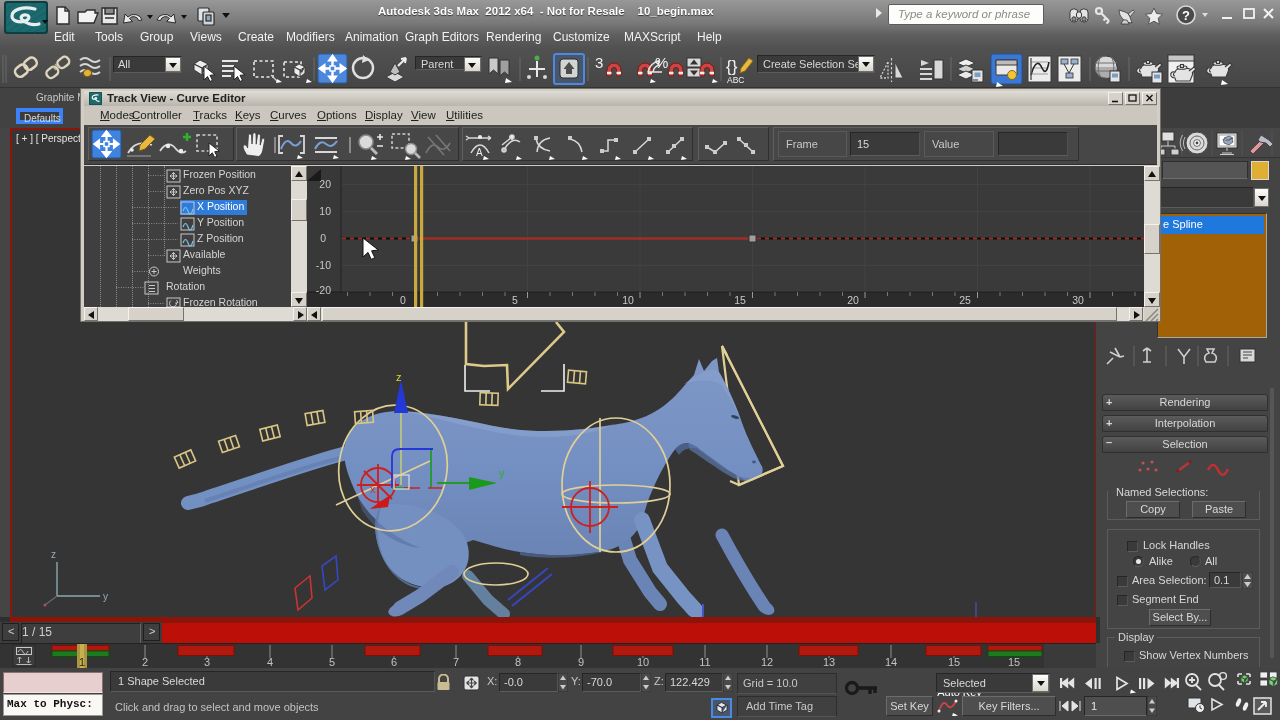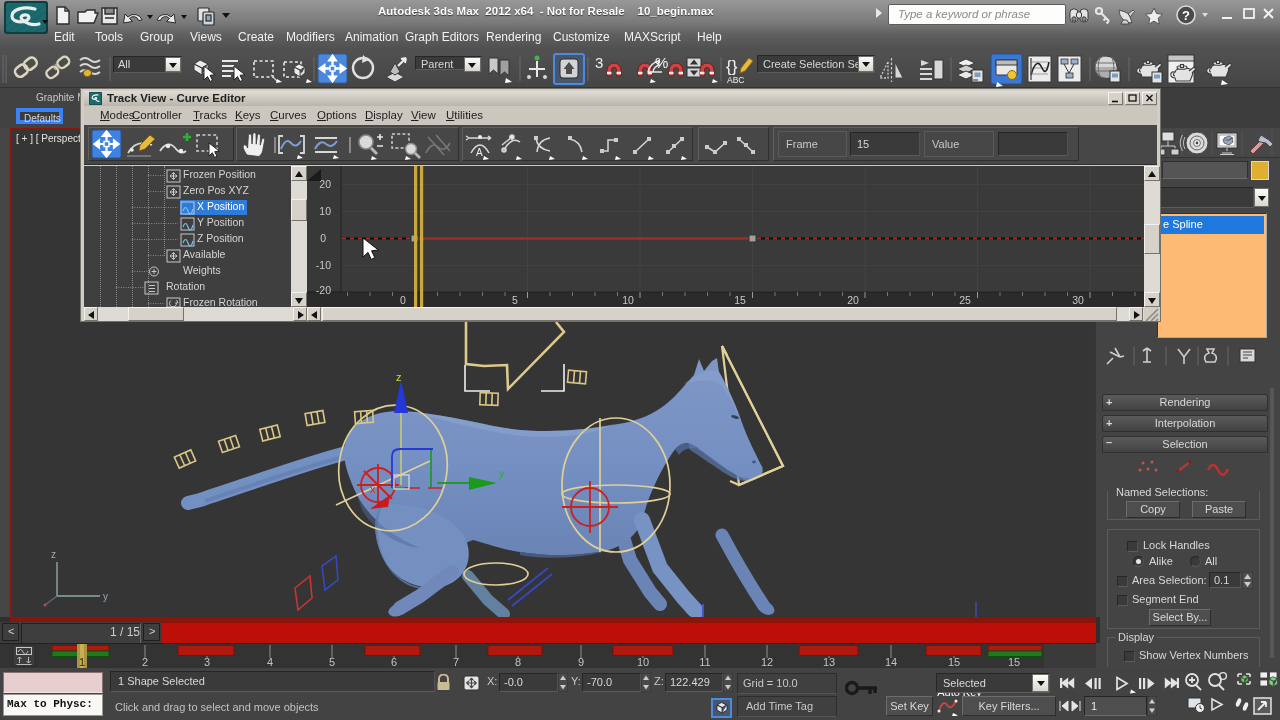--- a/index.html
+++ b/index.html
@@ -37,21 +37,21 @@
       <path d="M129 11 l6 0 -3 4 z" fill="#111"></path>
   <g stroke="#2c2c2c" stroke-width="1.2" fill="#dfe3e6">
    <rect x="146" y="4" width="11" height="13" rx="1"></rect>
    <rect x="151" y="8" width="11" height="13" rx="1" fill="#cfd4d8"></rect>
    <rect x="154" y="11" width="5" height="6" fill="#8fa6b8"></rect>
   </g>
   <path d="M170 9 l8 0 -4 5 z" fill="#111"></path>
  </svg>
  <div class="abs" style="left:378px;top:5px;width:560px;color:#fff;font-size:11.5px;font-weight:bold;text-shadow:0 1px 1px #333">Autodesk 3ds Max&nbsp; 2012 x64&nbsp; - Not for Resale&nbsp;&nbsp;&nbsp;&nbsp;10_begin.max</div>
  <div class="abs" style="left:876px;top:8px;width:0;height:0;border-left:6px solid #e8e8e8;border-top:5px solid transparent;border-bottom:5px solid transparent"></div>
- <div class="abs" style="left:888px;top:4px;width:178px;height:21px;background:#fdfdfb;border:1px solid #5c5c58;border-radius:2px;color:#8a8a86;font-size:11.5px;font-style:italic;padding:3px 0 0 9px">Type a keyword or phrase</div>
+ <div class="abs" style="left:888px;top:4px;width:156px;height:21px;background:#fdfdfb;border:1px solid #5c5c58;border-radius:2px;color:#8a8a86;font-size:11.5px;font-style:italic;padding:3px 0 0 9px">Type a keyword or phrase</div>
 
  <svg class="abs" style="left:1068px;top:6px" width="100" height="19" viewBox="0 0 100 19">
   <g fill="#e3e3e3" stroke="#3a3a3a" stroke-width="1">
    <rect x="2" y="3" width="8" height="13" rx="3.5"></rect>
    <rect x="12" y="3" width="8" height="13" rx="3.5"></rect>
    <rect x="8.5" y="6" width="5" height="6" rx="2"></rect>
    <circle cx="6" cy="13" r="2.2" fill="#8a8a8a"></circle>
         <circle cx="16" cy="13" r="2.2" fill="#8a8a8a"></circle>
   </g>
   <g stroke="#e6e6e6" stroke-width="2.2" fill="none">
@@ -428,21 +428,21 @@
  </svg>
 
  <div class="abs" style="left:66px;top:73px;width:86px;height:18px;background:#555;border:1px solid #2f2f2f;border-bottom-color:#6e6e6e"></div>
  <div class="abs" style="left:155px;top:73px;width:18px;height:19px;background:#dfaf33;border:1px solid #d8d8d8"></div>
 
  <div class="abs fld" style="left:58px;top:99px;width:100px;height:21px"></div>
  <div class="abs cbtn" style="left:158px;top:100px;width:15px;height:19px">
       <div style="margin:7px 0 0 3px;width:0;height:0;border-top:5px solid #111;border-left:4px solid transparent;border-right:4px solid transparent"></div>
     </div>
 
- <div class="abs" style="left:61px;top:125px;width:110px;height:125px;background:#fdba74;border:1px solid #333;border-right:1px solid #a8a8a8;border-bottom:1px solid #a8a8a8;overflow:hidden">
+ <div class="abs" style="left:61px;top:125px;width:110px;height:125px;background:#a16207;border:1px solid #333;border-right:1px solid #a8a8a8;border-bottom:1px solid #a8a8a8;overflow:hidden">
   <div class="abs" style="left:0;top:2px;width:106px;height:18px;background:#1f78dd;color:#fff;padding:2px 0 0 5px">e Spline</div>
  </div>
 
  <svg class="abs" style="left:6px;top:256px" width="170" height="24" viewBox="0 0 170 24">
   <g stroke="#cfcfcf" stroke-width="1.6" fill="none">
    <path d="M8 8 l10 5 M18 13 l4 -1 M13 4 l5 9 M11 14 l-6 6"></path>
    <path d="M45 4 v14 M45 4 l-4 3 m4 -3 l4 3 M41 18 h8"></path>
    <path d="M76 5 l6 8 6 -8 M82 13 v7"></path>
    <path d="M104 18 c-3 -4 -1 -8 3 -9 l-2 -4 7 0 -2 4 c4 1 6 5 3 9 z"></path>
   </g>
@@ -500,21 +500,21 @@
  <div class="abs fld" style="left:28px;top:563px;width:11px;height:11px"></div>
  <div class="abs" style="left:43px;top:561px">Show Vertex Numbers</div>
  <div class="abs" style="left:174px;top:300px;width:4px;height:270px;background:#565656"></div>
 </div>
 
 <div class="abs" id="sliderband" style="left:0;top:617px;width:1100px;height:26px;background:#2f2f2f">
  <div class="abs" style="left:10px;top:0;width:1086px;height:7px;background:#8c150b"></div>
  <div class="abs" style="left:2px;top:6px;width:1094px;height:20px;background:#bc0f08"></div>
  <div class="abs" style="left:0;top:5px;width:162px;height:21px;background:#3c3c3c;color:#cfcfcf;font-size:12px">
   <div class="abs" style="left:2px;top:1px;width:17px;height:18px;border:1px solid #1f1f1f;background:#3e3e3e;padding:1px 0 0 5px;font-size:11px">&lt;</div>
-  <div class="abs" style="left:21px;top:1px;width:120px;height:25px;border:1px solid #666;border-top-color:#222;border-left-color:#222;background:#3e3e3e;text-align:right;padding-top:1px">1 / 15</div>
+  <div class="abs" style="left:21px;top:1px;width:120px;height:25px;border:1px solid #666;border-top-color:#222;border-left-color:#222;background:#3e3e3e;text-align:left;padding-top:1px">1 / 15</div>
   <div class="abs" style="left:143px;top:1px;width:17px;height:18px;border:1px solid #1f1f1f;background:#3e3e3e;padding:1px 0 0 5px;font-size:11px">&gt;</div>
  </div>
 </div>
 
 <div class="abs" id="trackbar" style="left:0;top:643px;width:1096px;height:25px;background:#333;border-top:1px solid #222;overflow:hidden">
  <svg class="abs" style="left:0;top:0" width="1096" height="25" viewBox="0 0 1096 25">
   <rect x="13" y="1" width="22" height="21" fill="#3d3d3d" stroke="#2a2a2a"></rect>
   <g stroke="#c8c8c8" fill="none">
    <rect x="16.5" y="3.5" width="15" height="7"></rect>
    <path d="M18 8 q2.5 -5 5 0 t5 -1" stroke-width="0.9"></path>

